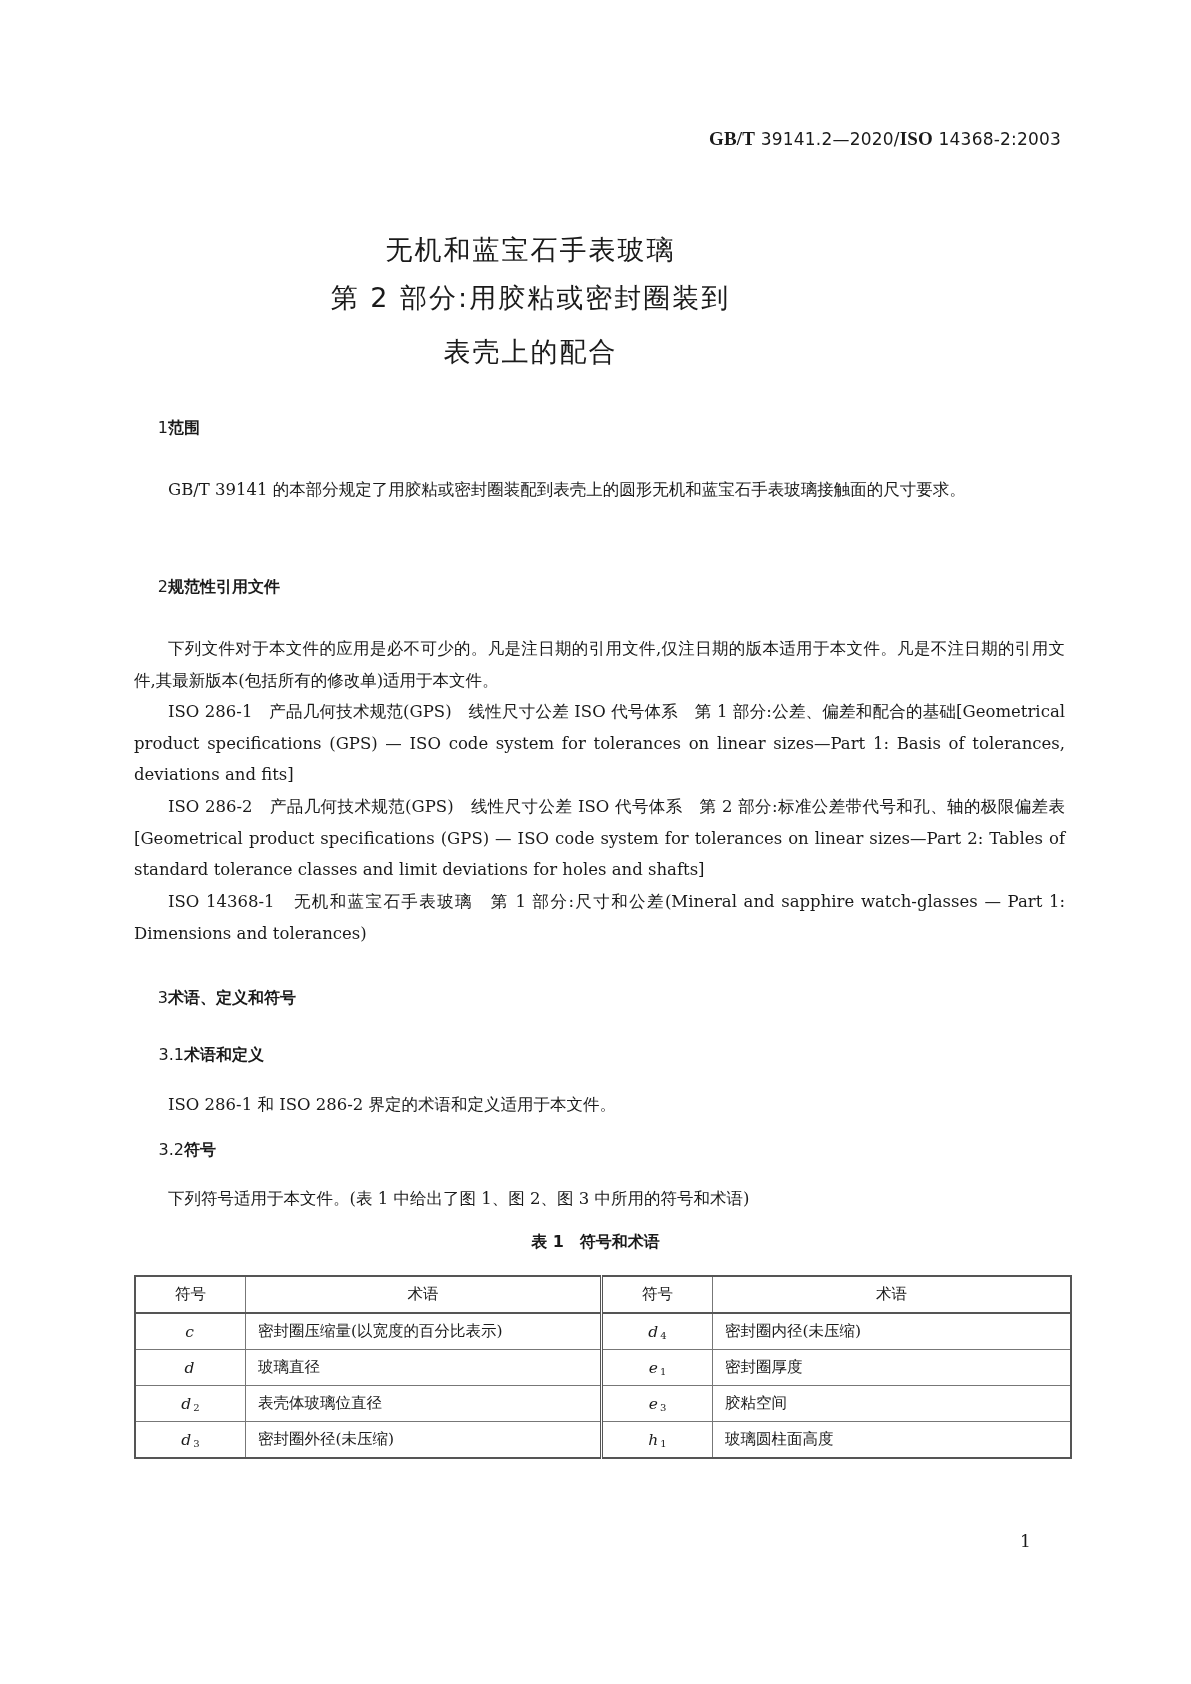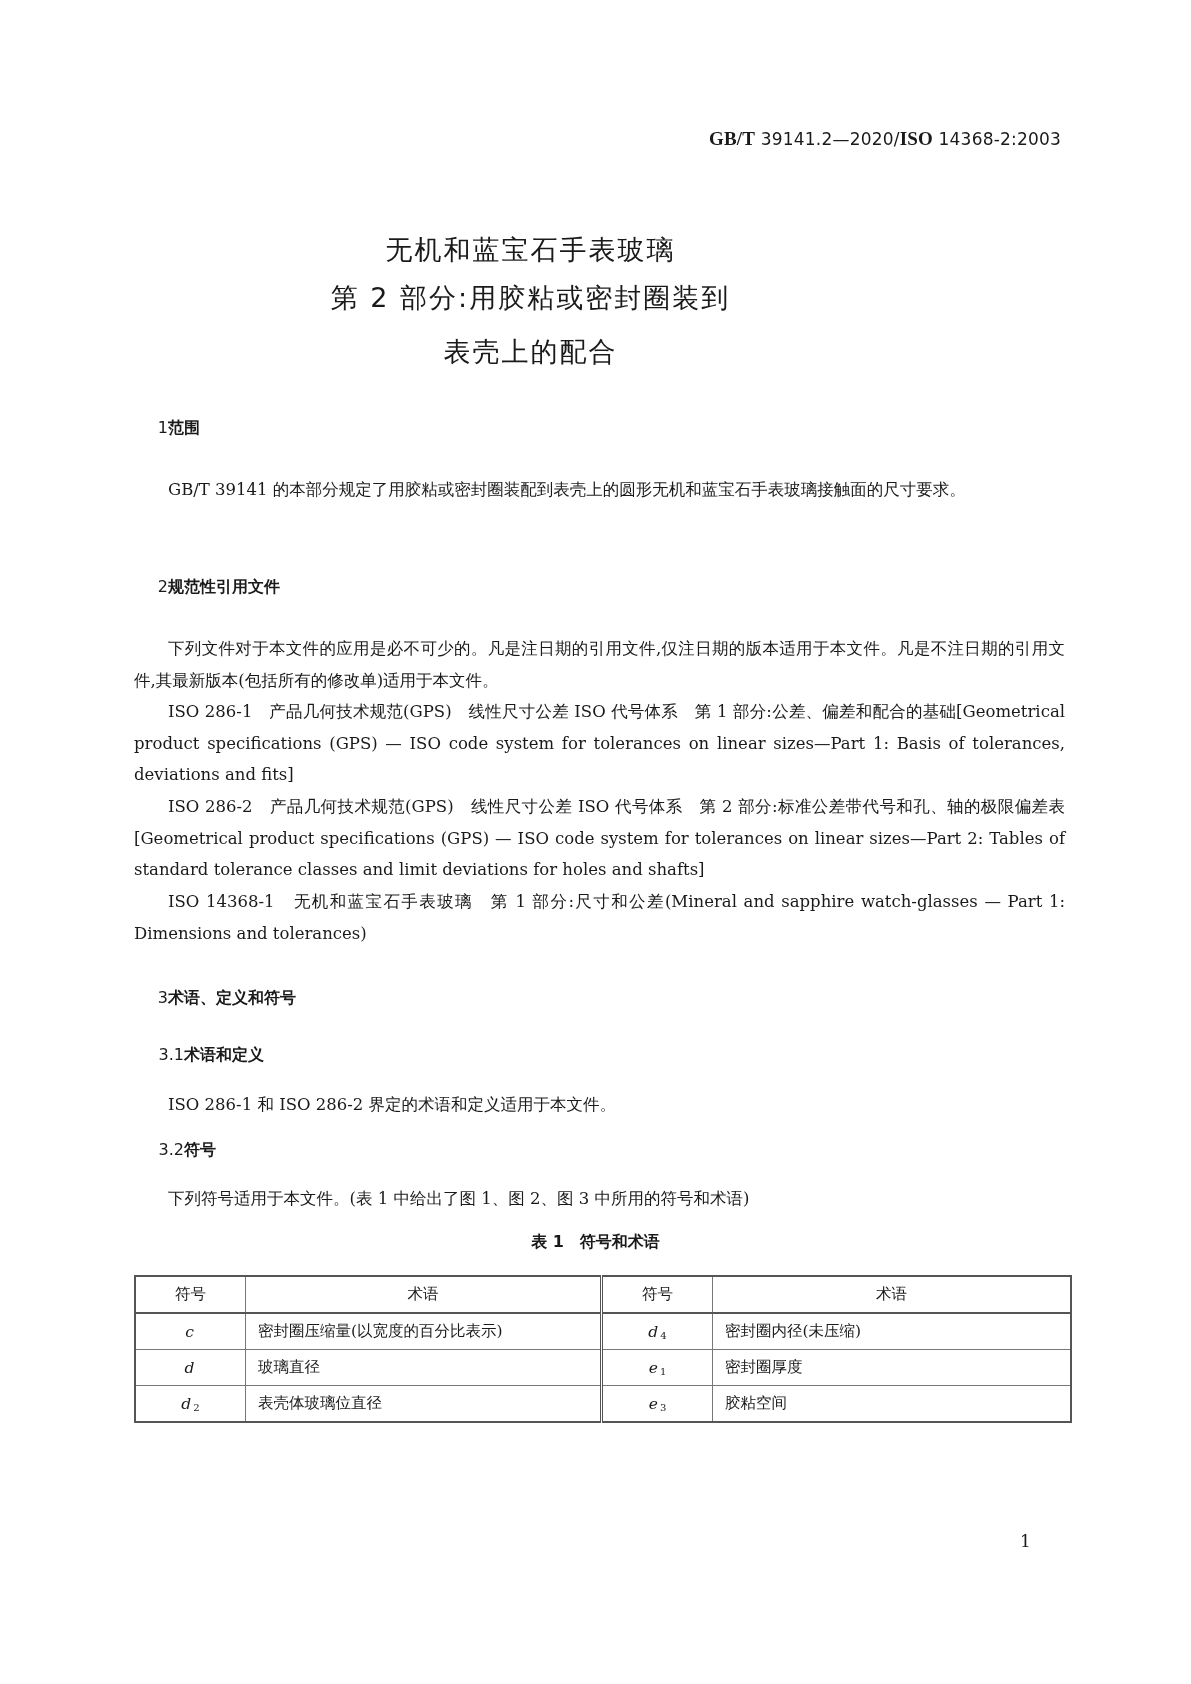--- a/index.html
+++ b/index.html
@@ -90,16 +90,22 @@
     <td class="t">玻璃直径</td>
     <td class="s gap"><span>e</span><span class="sub">1</span></td>
     <td>密封圈厚度</td>
   </tr>
   <tr>
     <td class="s"><span>d</span><span class="sub">2</span></td>
     <td class="t">表壳体玻璃位直径</td>
     <td class="s gap"><span>e</span><span class="sub">3</span></td>
     <td>胶粘空间</td>
   </tr>
+  <tr>
+    <td class="s"><span>d</span><span class="sub">3</span></td>
+    <td class="t">密封圈外径(未压缩)</td>
+    <td class="s gap"><span>h</span><span class="sub">1</span></td>
+    <td>玻璃圆柱面高度</td>
+  </tr>
 </tbody>
   </table>
 
 <div class="abs pageno">1</div>
 
 </body></html>

